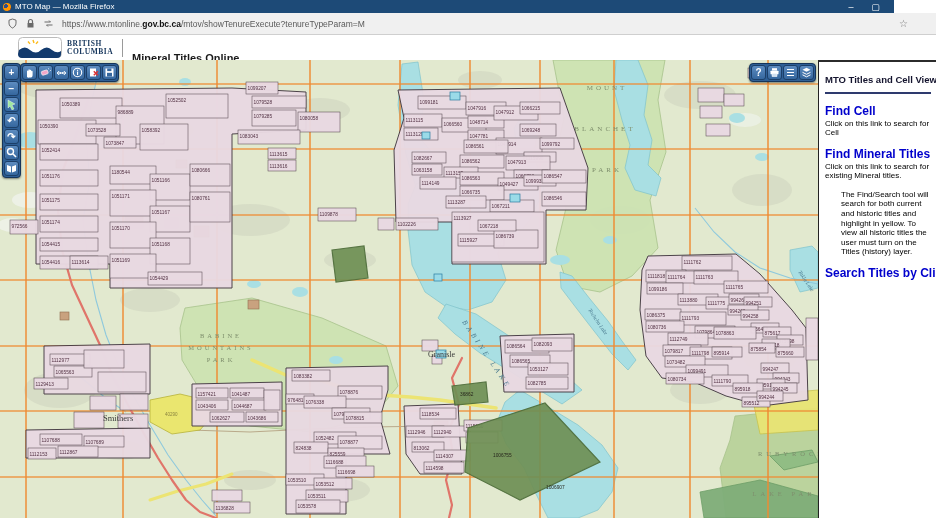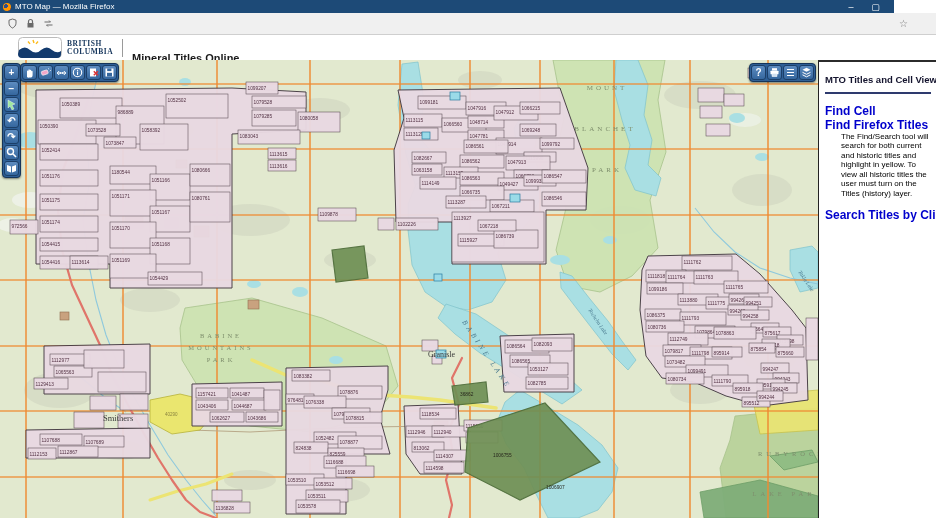--- a/index.html
+++ b/index.html
@@ -65,20 +65,21 @@
     <svg width="11" height="11" viewBox="0 0 11 11">
         <rect x="2.5" y="5" width="6" height="4.5" fill="#6a6a6a"></rect>
         <path d="M3.5,5 v-1.5 a2,2 0 0 1 4,0 V5" fill="none" stroke="#6a6a6a" stroke-width="1.2"></path>
       </svg>
   </span>
   <span class="icn">
     <svg width="11" height="11" viewBox="0 0 11 11">
         <path d="M1.5,4 h6 l-1.5,-1.5 M9.5,7 h-6 l1.5,1.5" fill="none" stroke="#6a6a6a" stroke-width="1"></path>
       </svg>
   </span>
+  <span class="url-text"><span>https://www.mtonline.</span><span class="dom">gov.bc.ca</span><span>/mtov/showTenureExecute?tenureTypeParam=M</span></span>
   <span class="star">☆</span>
 </div>
 
 <div class="appheader">
   <svg width="44" height="21" viewBox="0 0 44 21" style="margin-left:6px">
     <rect x="0.5" y="0.5" width="43" height="20" rx="4" fill="#fff" stroke="#bbb"></rect>
     <path d="M22,11 a7,7 0 0 1 -14,0 Z" transform="translate(7,-1) scale(1,-1) translate(-7,-11)" fill="#fcba19"></path>
     <path d="M15,3 l1,3 M10,4.5 l2,2.4 M20,4.5 l-2,2.4" stroke="#fcba19" stroke-width="1.4"></path>
     <path d="M1,13 q6,-5 11,0 q6,5 11,0 q6,-5 11,0 q5,4 9,1 v3 a4,4 0 0 1 -4,4 h-35 a4,4 0 0 1 -4,-4 Z" fill="#123a6d"></path>
   </svg>
@@ -609,16 +610,18 @@
 
   
 
   
 </div>
 
 <div class="panel">
   <div class="panel-title">MTO Titles and Cell Viewer</div>
   <div class="rule"></div>
   <a href="#">Find Cell</a>
-  <a href="#">Find Firefox Titles</a>
+  <div class="desc">Click on this link to search for Cell</div>
+  <a href="#">Find Mineral Titles</a>
+  <div class="desc">Click on this link to search for existing Mineral titles.</div>
   <div class="para">The Find/Search tool will search for both current and historic titles and highlight in yellow. To view all historic titles the user must turn on the Titles (history) layer.</div>
   <a href="#">Search Titles by Client Number</a>
 </div>
 
 </body></html>

